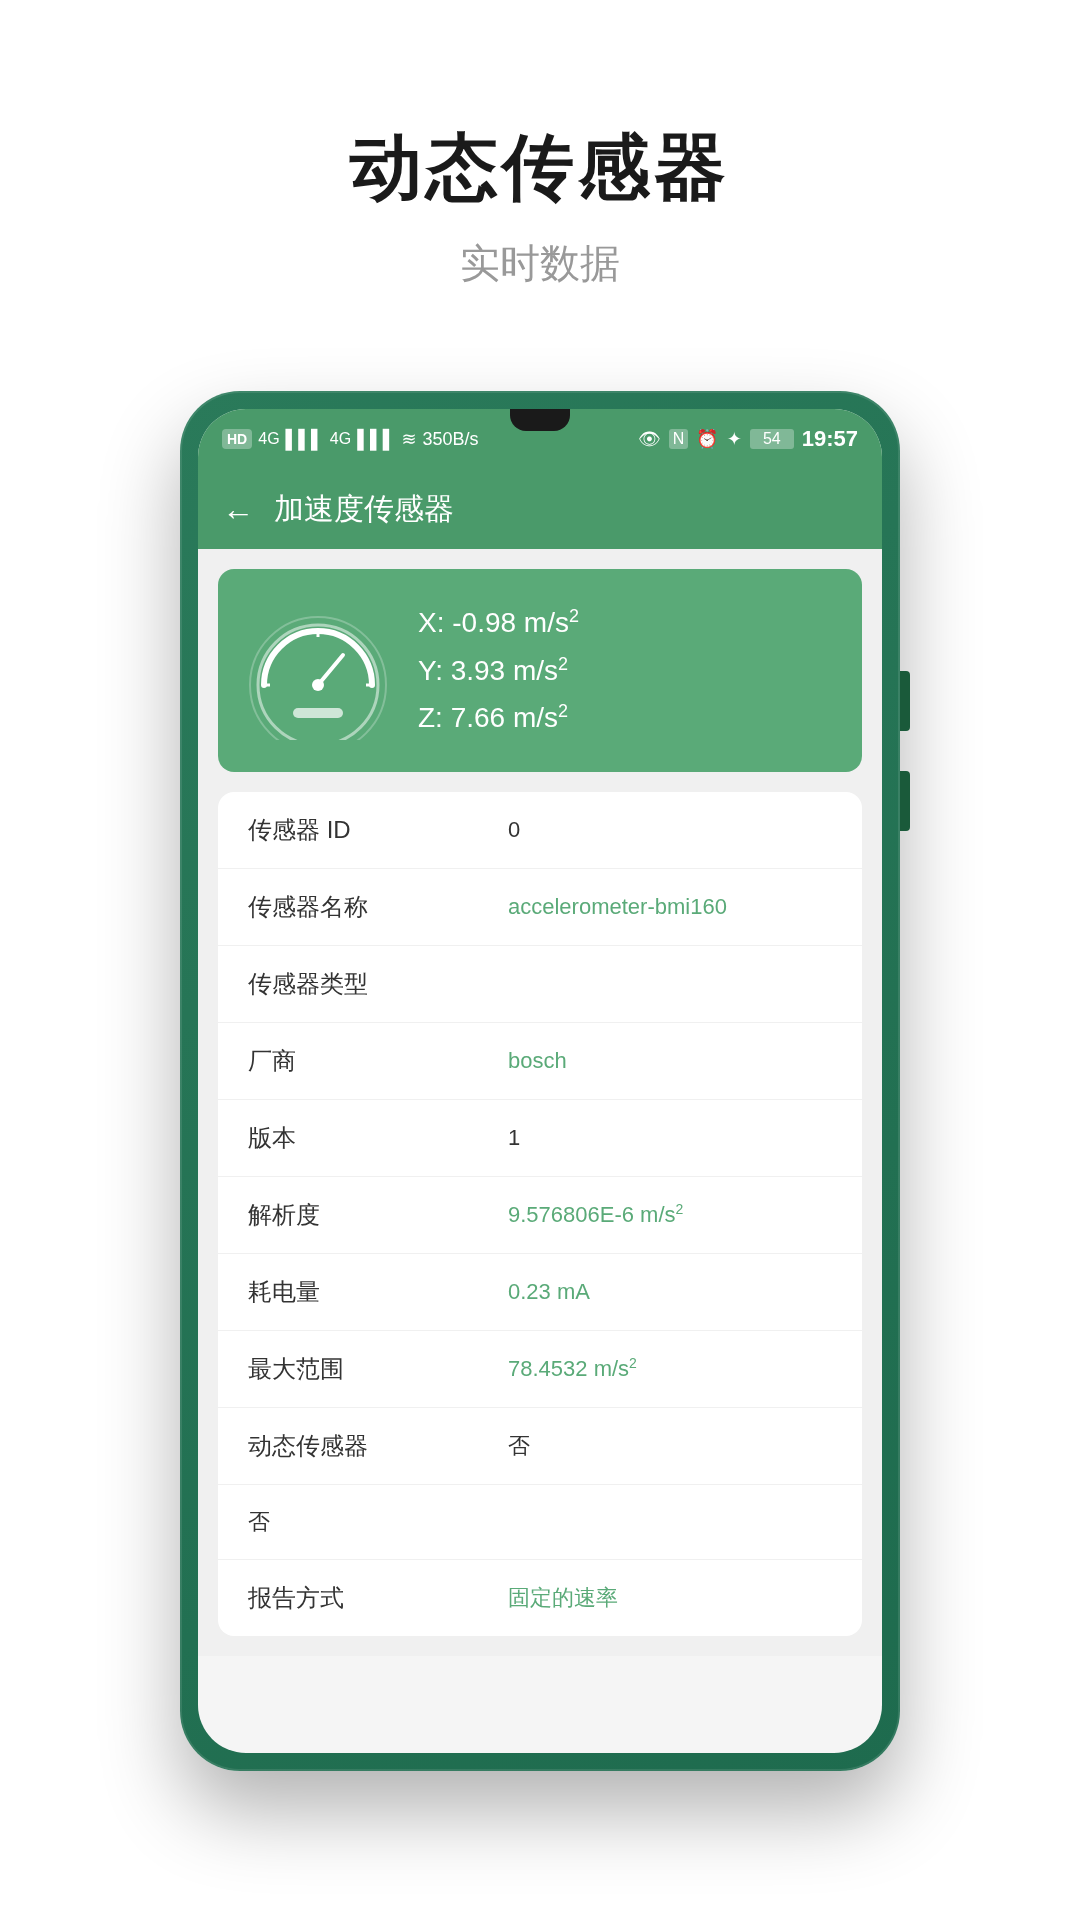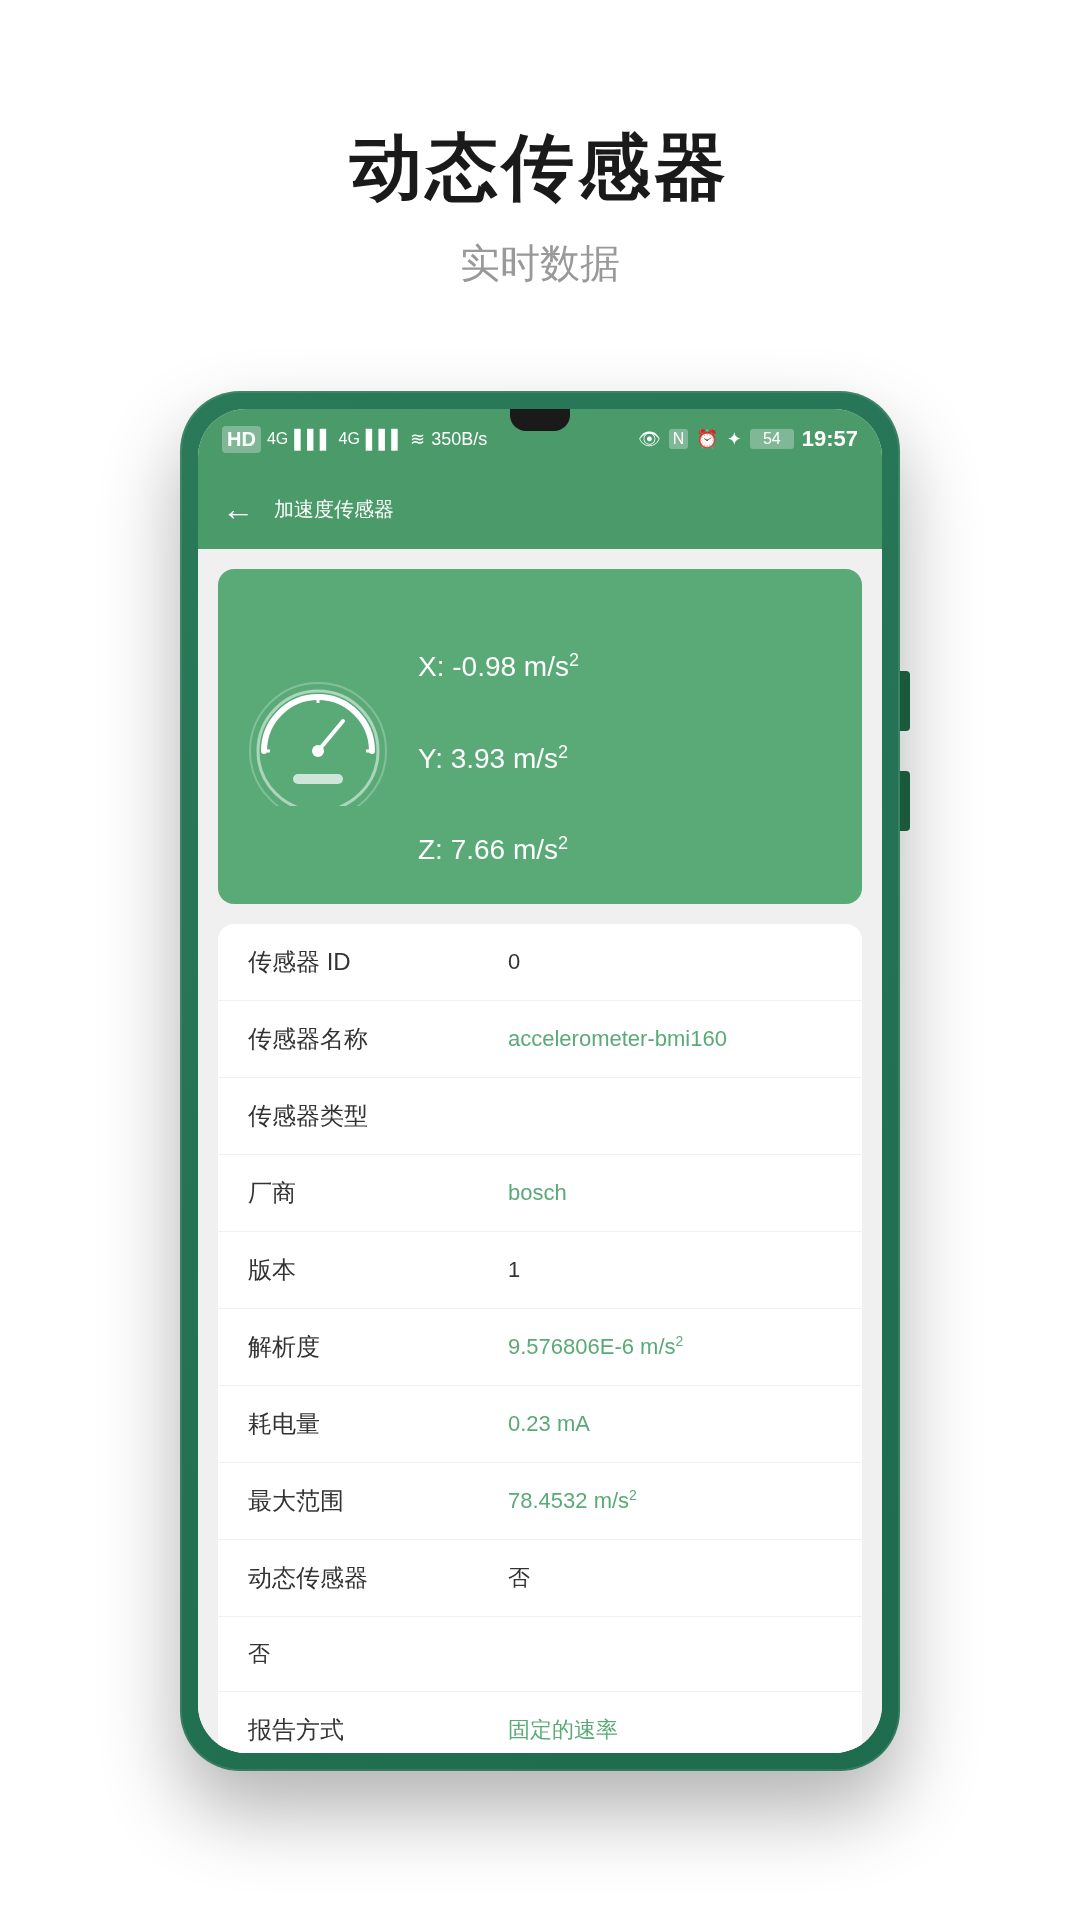--- a/index.html
+++ b/index.html
@@ -98,21 +98,21 @@
       align-items: center;
       gap: 6px;
       font-size: 18px;
       color: white;
     }
 
     .status-badge {
       background: rgba(255,255,255,0.3);
       border-radius: 4px;
       padding: 2px 5px;
-      font-size: 20px;
+      font-size: 14px;
       font-weight: 700;
       color: white;
     }
 
     
     .notch {
       position: absolute;
       top: 0;
       left: 50%;
       transform: translateX(-50%);
@@ -143,21 +143,21 @@
     }
 
     .back-arrow {
       color: white;
       font-size: 32px;
       cursor: pointer;
     }
 
     .app-bar-title {
       color: white;
-      font-size: 20px;
+      font-size: 30px;
       font-weight: 500;
     }
 
     
     .content-area {
       width: 100%;
       flex: 1;
       background: #f0f0f0;
       overflow-y: auto;
     }
@@ -181,21 +181,20 @@
 
     .sensor-values {
       flex: 1;
     }
 
     .sensor-value-row {
       color: white;
       font-size: 28px;
       line-height: 1.7;
       font-weight: 500;
-      margin-top: 44px;
     }
 
     .sensor-value-row sup {
       font-size: 18px;
     }
 
     
     .details-card {
       margin: 0 20px 20px 20px;
       background: white;

